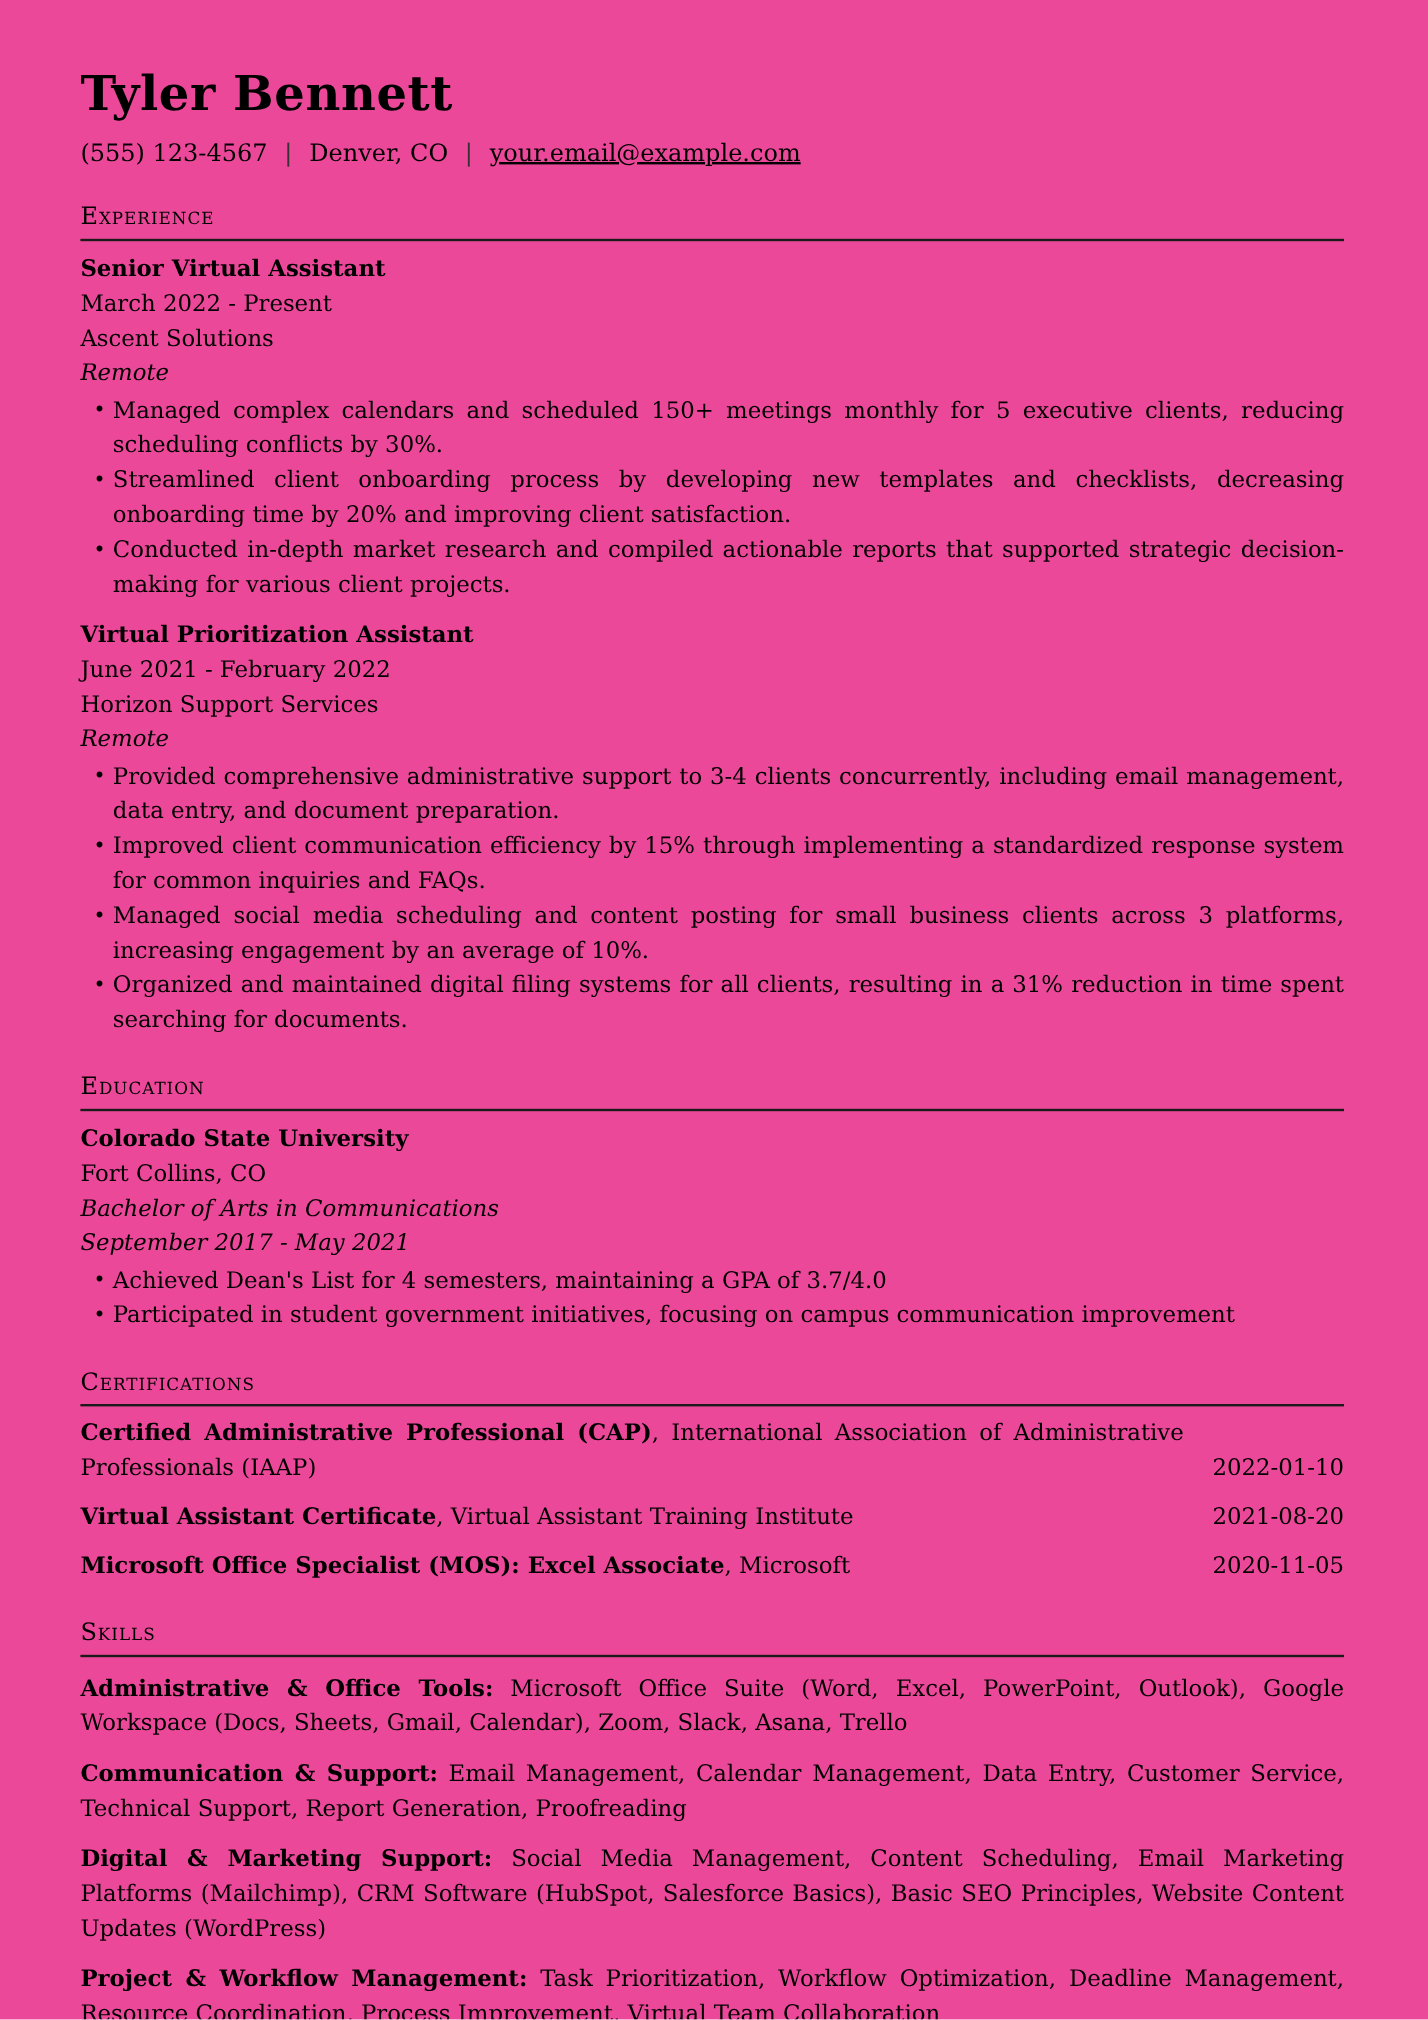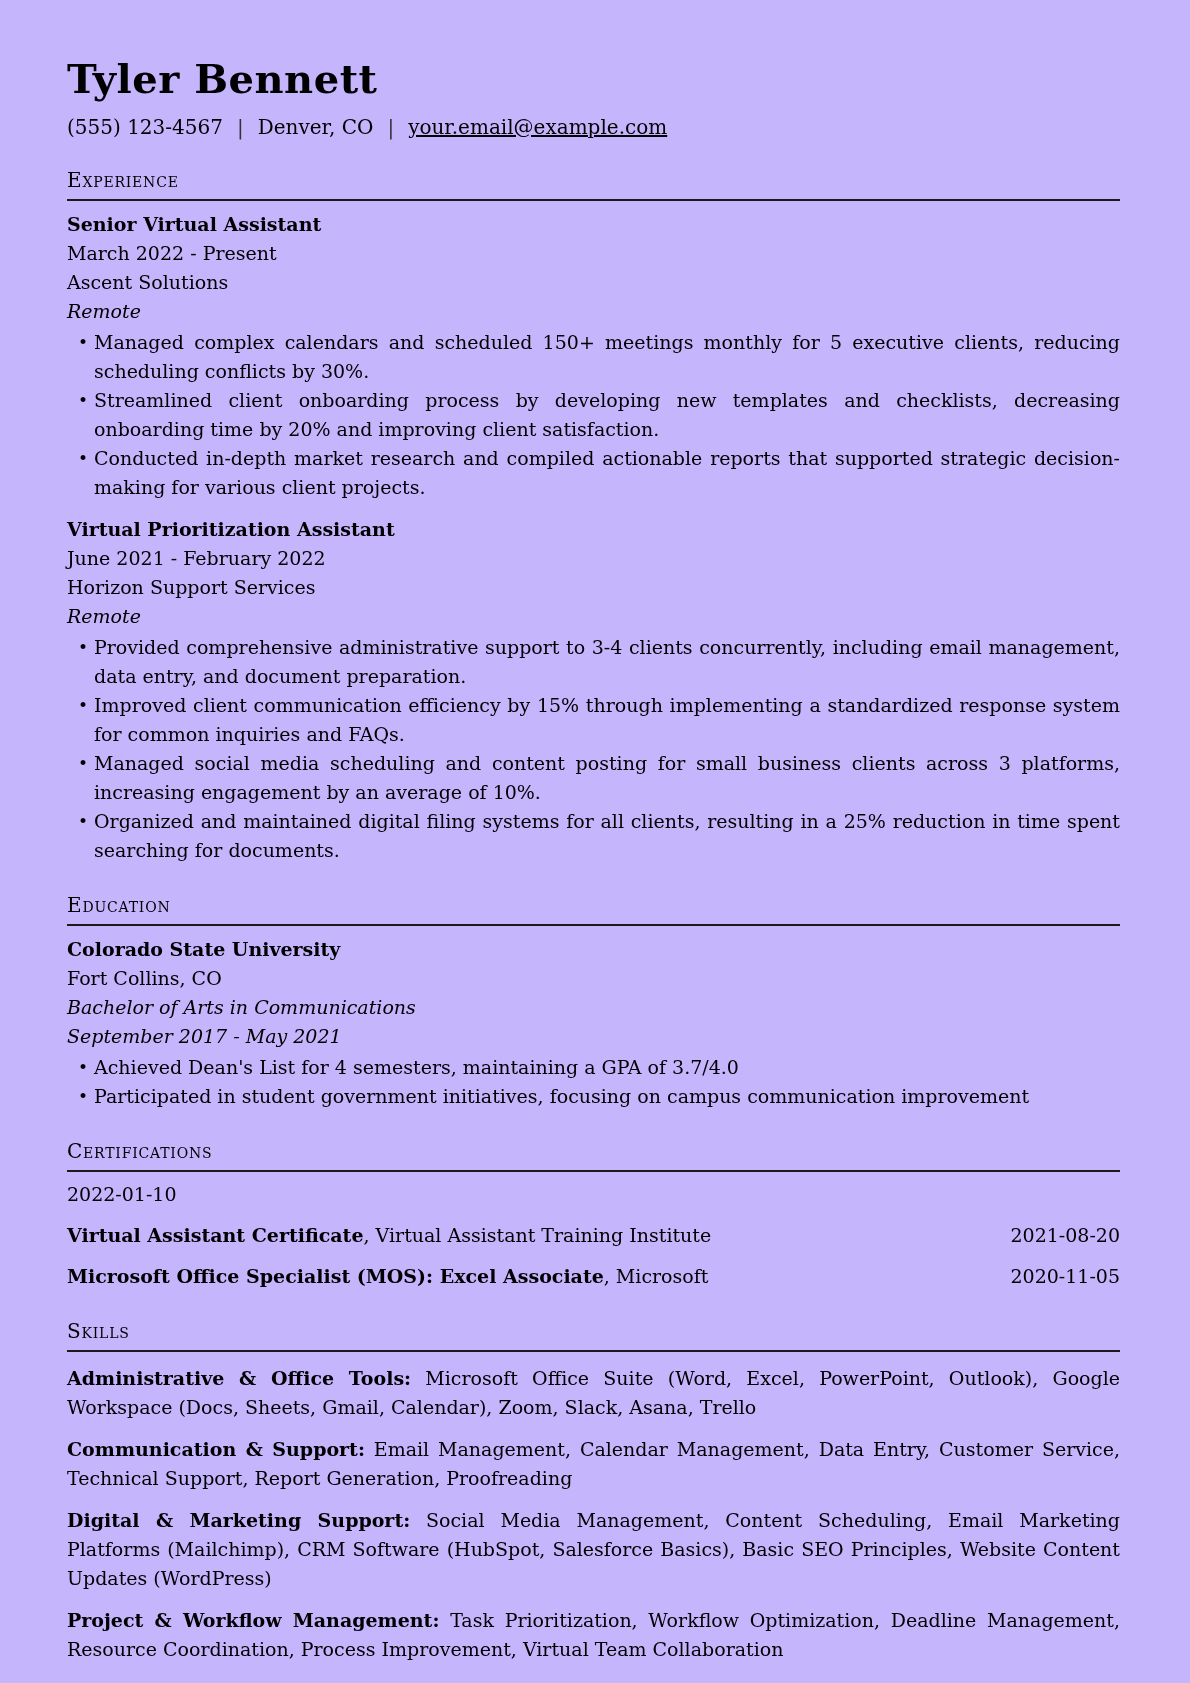--- a/index.html
+++ b/index.html
@@ -1,21 +1,21 @@
 <!DOCTYPE html>
 <html><head>
 <meta charset="utf-8">
 <style>
   * { margin: 0; padding: 0; box-sizing: border-box; }
   html, body { background: #ffffff; }
   .page {
     position: relative;
     width: 1190px;
     height: 1683px;
-    background: #c4b5fd;
+    background: #ec4899;
     color: #000000;
     font-family: "DejaVu Serif", "Liberation Serif", serif;
     font-size: 19px;
     line-height: 29px;
     padding: 56px 70px 0 67px;
     overflow: hidden;
   }
   
   .name {
     font-size: 40px;
@@ -138,21 +138,21 @@
         <span class="entry-dates">June 2021 - February 2022</span>
       </div>
       <div class="entry-row">
         <span>Horizon Support Services</span>
         <span class="italic">Remote</span>
       </div>
       <ul class="bullets">
         <li>Provided comprehensive administrative support to 3-4 clients concurrently, including email management, data entry, and document preparation.</li>
         <li>Improved client communication efficiency by 15% through implementing a standardized response system for common inquiries and FAQs.</li>
         <li>Managed social media scheduling and content posting for small business clients across 3 platforms, increasing engagement by an average of 10%.</li>
-        <li>Organized and maintained digital filing systems for all clients, resulting in a 25% reduction in time spent searching for documents.</li>
+        <li>Organized and maintained digital filing systems for all clients, resulting in a 31% reduction in time spent searching for documents.</li>
       </ul>
     </div>
   </div>
 
   <div class="section">
     <div class="section-title">Education</div>
     <hr class="section-rule">
 
     <div class="entry" style="margin-top:9px;">
       <div class="entry-row">
@@ -168,20 +168,23 @@
         <li>Participated in student government initiatives, focusing on campus communication improvement</li>
       </ul>
     </div>
   </div>
 
   <div class="section">
     <div class="section-title">Certifications</div>
     <hr class="section-rule">
 
     <div class="cert-row" style="margin-top:8px;">
+      <div class="cert-text">
+        <span class="cert-name">Certified Administrative Professional (CAP)</span><span>, International Association of Administrative Professionals (IAAP)</span>
+      </div>
       <div class="cert-date">2022-01-10</div>
     </div>
 
     <div class="cert-row">
       <div class="cert-text">
         <span class="cert-name">Virtual Assistant Certificate</span><span>, Virtual Assistant Training Institute</span>
       </div>
       <div class="cert-date">2021-08-20</div>
     </div>
 

